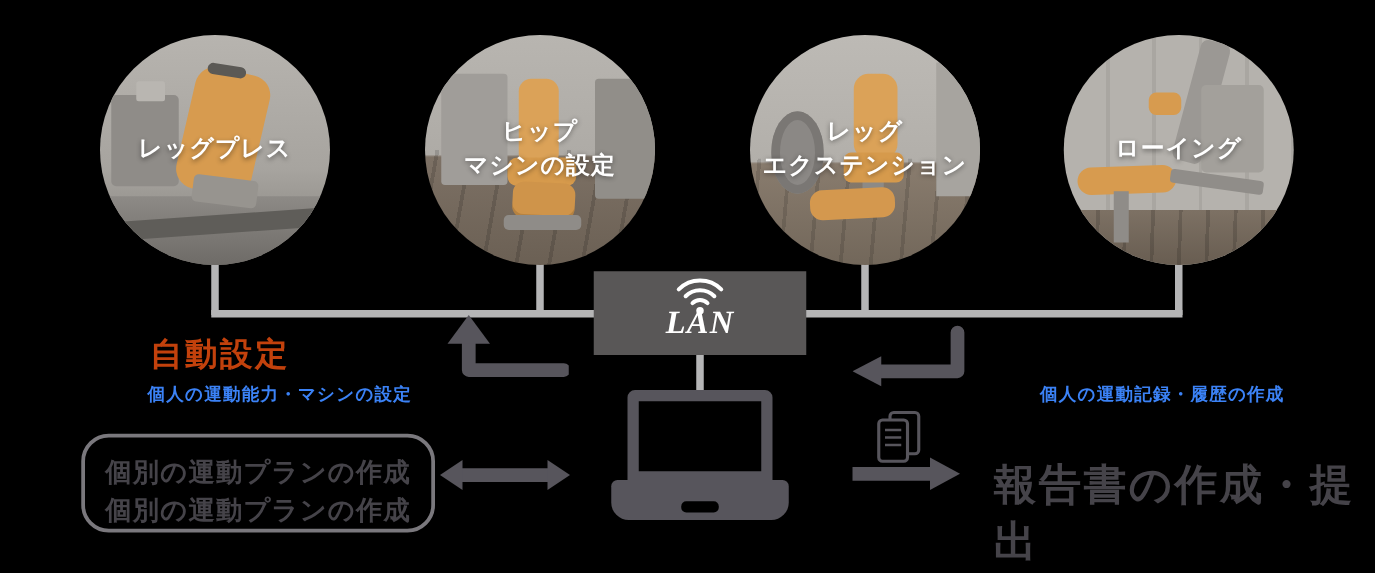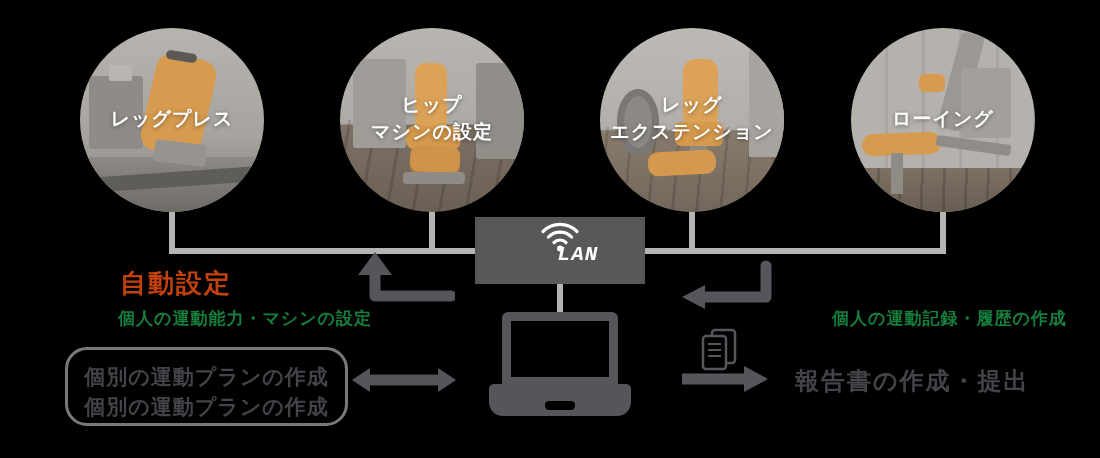--- a/index.html
+++ b/index.html
@@ -1,17 +1,17 @@
 <!DOCTYPE html>
 <html><head>
 <meta charset="utf-8">
 <style>
   html,body{margin:0;padding:0;background:#000;}
   .canvas{position:relative;width:1100px;height:458px;background:#000;overflow:hidden;
-          font-family:Liberation Mono, monospace;}
+          font-family:Liberation Serif, serif;}
 
   
   .line{position:absolute;background:#b5b5b6;}
 
   
   .circle{position:absolute;top:28px;width:184px;height:184px;border-radius:50%;overflow:hidden;}
   .circle .label{position:absolute;inset:0;z-index:5;display:flex;flex-direction:column;
     align-items:center;justify-content:center;color:#fff;font-weight:bold;font-size:19px;
     line-height:1.4;letter-spacing:1px;text-shadow:0 1px 4px rgba(0,0,0,.45);text-align:center;}
   .ph{position:absolute;}
@@ -59,34 +59,34 @@
   .c4 .body{left:60%;top:22%;width:27%;height:38%;background:#a3a09b;border-radius:4px;}
   .c4 .armpad{left:37%;top:25%;width:14%;height:10%;background:#d79b4f;border-radius:6px;}
   .c4 .bench{left:6%;top:57%;width:43%;height:12%;background:#d79b4f;border-radius:12px;transform:rotate(-2deg);}
   .c4 .post{left:22%;top:68%;width:6%;height:22%;background:#8f8c88;}
   .c4 .foot{left:46%;top:61%;width:41%;height:6%;background:#908d89;transform:rotate(8deg);border-radius:3px;}
 
   
   .lanbox{position:absolute;left:475px;top:217px;width:170px;height:67px;background:#595757;z-index:4;}
   .lanbox svg{position:absolute;left:63px;top:5px;}
   .lanbox .lantext{position:absolute;left:0;top:26px;width:170px;text-align:center;color:#fff;
-    font-size:21px;font-weight:bold;font-style:italic;letter-spacing:1px;padding-left:18px;}
+    font-size:26px;font-weight:bold;font-style:italic;letter-spacing:1px;}
 
   
   .laptop-screen{position:absolute;left:502px;top:312px;width:98px;height:56px;
     border:9px solid #57555c;border-radius:6px 6px 0 0;background:#000;}
   .laptop-base{position:absolute;left:489px;top:384px;width:142px;height:32px;background:#57555c;
     border-radius:5px 5px 14px 14px;}
   .laptop-base .notch{position:absolute;left:50%;transform:translateX(-50%);top:17px;width:30px;height:9px;
     background:#000;border-radius:4px;}
 
   
   .t-title{position:absolute;color:#c2410c;font-size:26px;font-weight:bold;letter-spacing:2px;}
-  .t-desc{position:absolute;color:#15803d;font-size:17px;font-weight:bold;letter-spacing:1px;}
-  .t-report{position:absolute;color:#454349;font-size:24px;font-weight:bold;letter-spacing:2px;}
+  .t-desc{position:absolute;color:#3b82f6;font-size:14px;font-weight:bold;letter-spacing:1px;}
+  .t-report{position:absolute;color:#454349;font-size:34px;font-weight:bold;letter-spacing:2px;}
   .planbox{position:absolute;left:65px;top:347px;width:277px;height:73px;border:3px solid #7a787d;
     border-radius:22px;display:flex;flex-direction:column;align-items:center;justify-content:flex-end;
     color:#454349;font-size:21px;font-weight:bold;line-height:1.4;letter-spacing:1px;text-align:center;}
 
   .arr{position:absolute;}
 </style>
 </head>
 <body>
 
 <div class="canvas">

